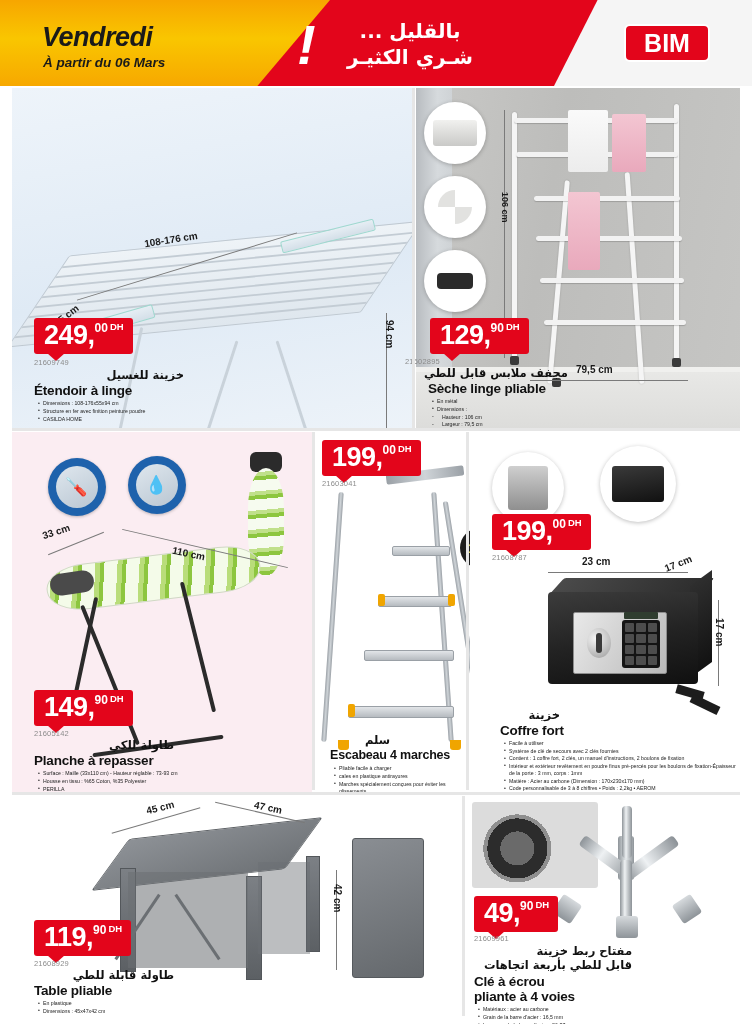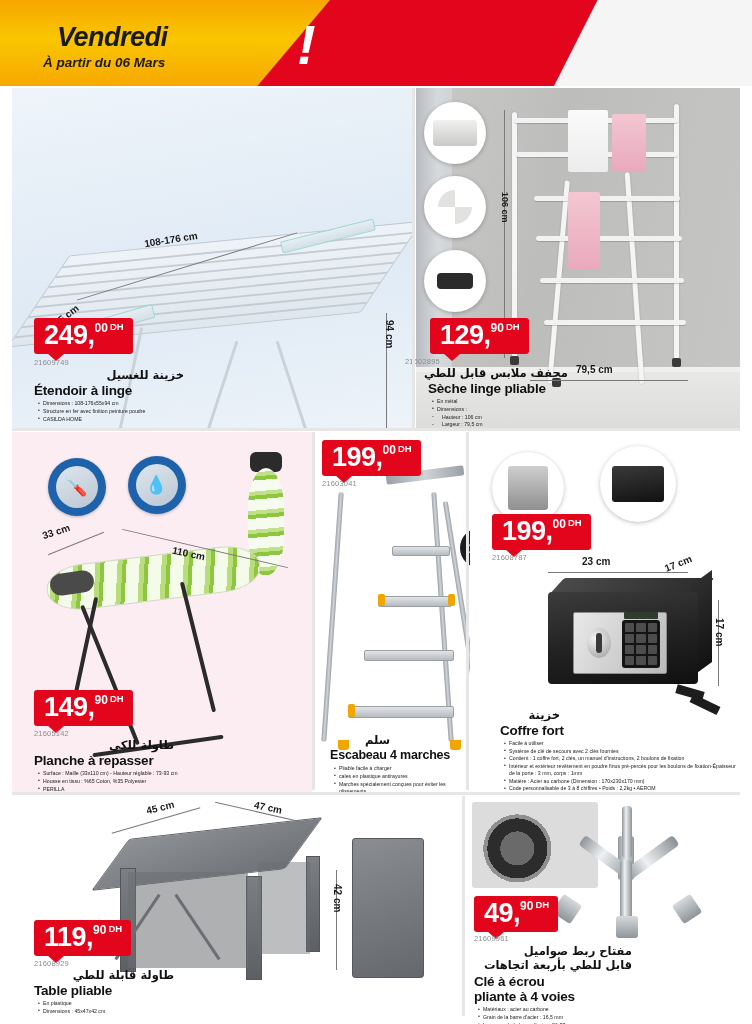--- a/index.html
+++ b/index.html
@@ -19,21 +19,20 @@
   }
   .header-yellow {
     position: absolute; left: 0; top: 0; width: 330px; height: 86px;
     background: linear-gradient(180deg,#f7a600 0%, #f9c600 45%, #f7a800 100%);
     clip-path: polygon(0 0, 100% 0, 78% 100%, 0 100%);
   }
   .hdr-day {
     position: absolute; left: 42px; top: 22px;
     font-size: 27px; font-weight: bold; color: #1a1a1a; letter-spacing: -0.5px;
     font-style: italic;
-    margin-left: 15px;
   }
   .hdr-date {
     position: absolute; left: 43px; top: 55px;
     font-size: 13.5px; font-weight: bold; color: #1a1a1a; font-style: italic;
   }
   .hdr-arabic-wrap {
     position: absolute; left: 250px; top: 6px; width: 320px; height: 78px;
     display: flex; align-items: center; justify-content: center;
   }
   .hdr-arabic {
@@ -277,21 +276,30 @@
 </head>
 <body>
 
 <div class="page">
 
   <div class="header">
     <div class="header-yellow"></div>
     <div class="hdr-day">Vendredi</div>
     <div class="hdr-date">À partir du 06 Mars</div>
     <div class="hdr-excl">!</div>
+    <div class="hdr-arabic-wrap">
+      <div class="hdr-arabic">
+        <div>بالقليل ...</div>
+        <div>شـري الكثيـر</div>
+      </div>
+    </div>
     <div class="header-white"></div>
+    <div class="bim-logo">
+      <span>BIM</span>
+    </div>
   </div>
 
   <div class="panel p1">
 
     <div class="airer-top">
       <div class="airer-bar" style="top:10px"></div>
         <div class="airer-bar" style="top:20px"></div>
       <div class="airer-bar" style="top:30px"></div>
         <div class="airer-bar" style="top:40px"></div>
       <div class="airer-bar" style="top:50px"></div>
@@ -564,21 +572,21 @@
 
   <div class="price-tag" style="left:474px; top:896px;">
     <span class="price-int">49</span>
     <span class="price-int">,</span>
     <span class="price-dec-row">
       <span class="price-dec">90</span>
       <span class="price-cur">DH</span>
     </span>
   </div>
   <div class="ref-code" style="left:474px; top:934px;">21609961</div>
-  <div class="name-ar" style="left:472px; top:944px; width:160px;">مفتاح ربط صواميل</div>
+  <div class="name-ar" style="left:472px; top:944px; width:160px;">مفتاح ربط خزينة</div>
   <div class="name-ar" style="left:472px; top:958px; width:160px;">قابل للطي بأربعة اتجاهات</div>
   <div class="name-fr" style="left:474px; top:974px;">Clé à écrou</div>
   <div class="name-fr" style="left:474px; top:989px;">pliante à 4 voies</div>
   <ul class="bullets" style="left:478px; top:1006px; width:180px;">
     <li>Matériaux : acier au carbone</li>
     <li>Grain de la barre d'acier : 16,5 mm</li>
     <li>Longueur de la barre d'acier : 26-37 cm</li>
 
   </ul>
 

